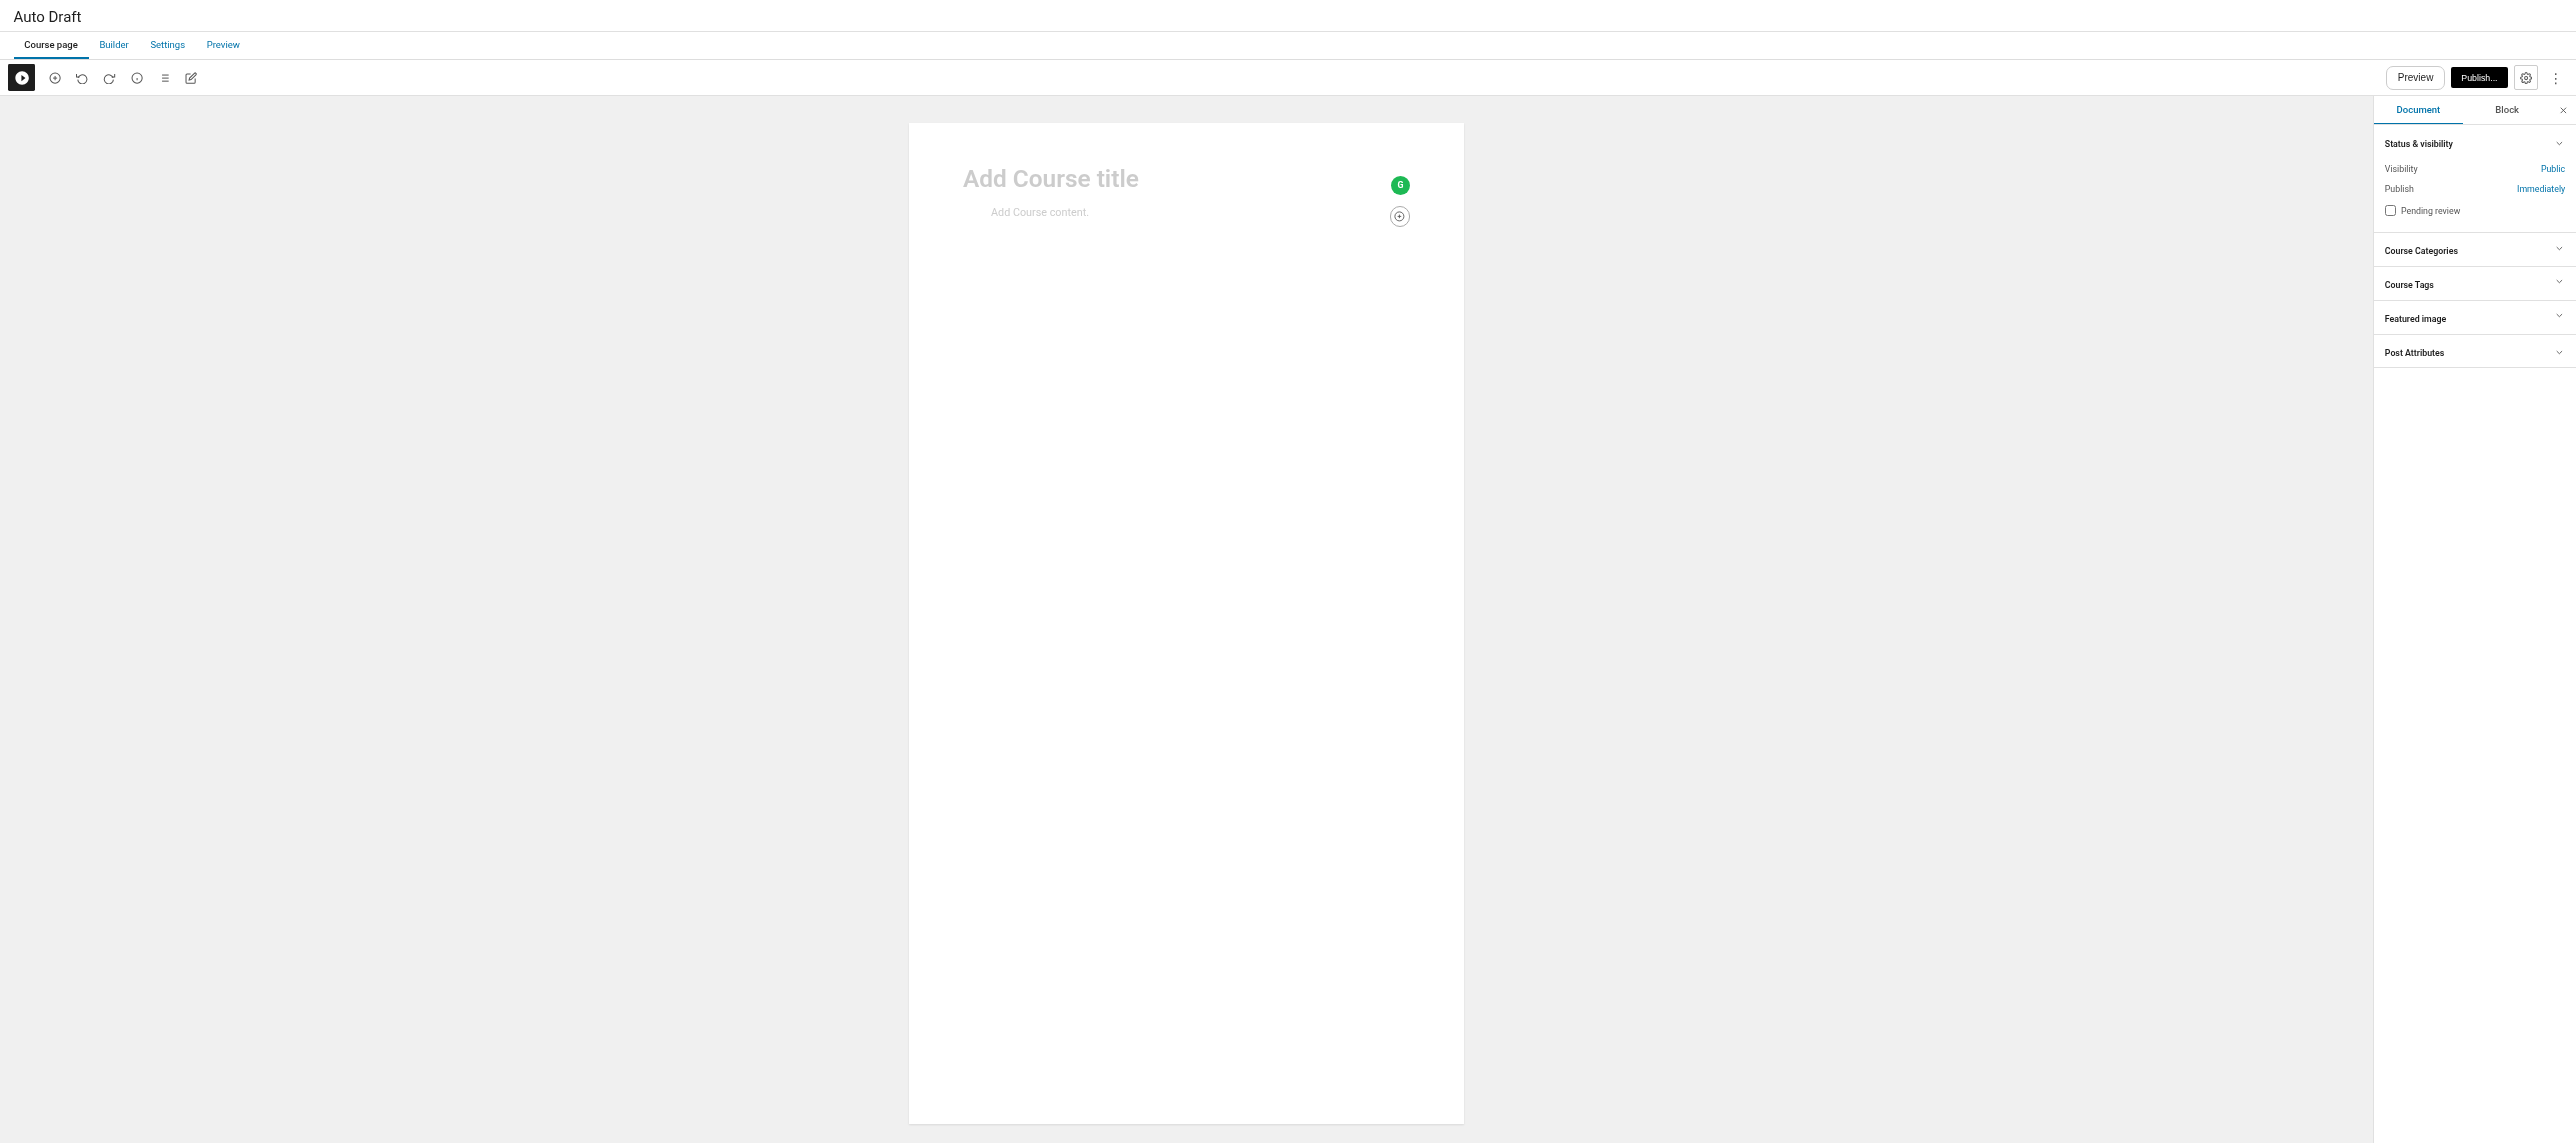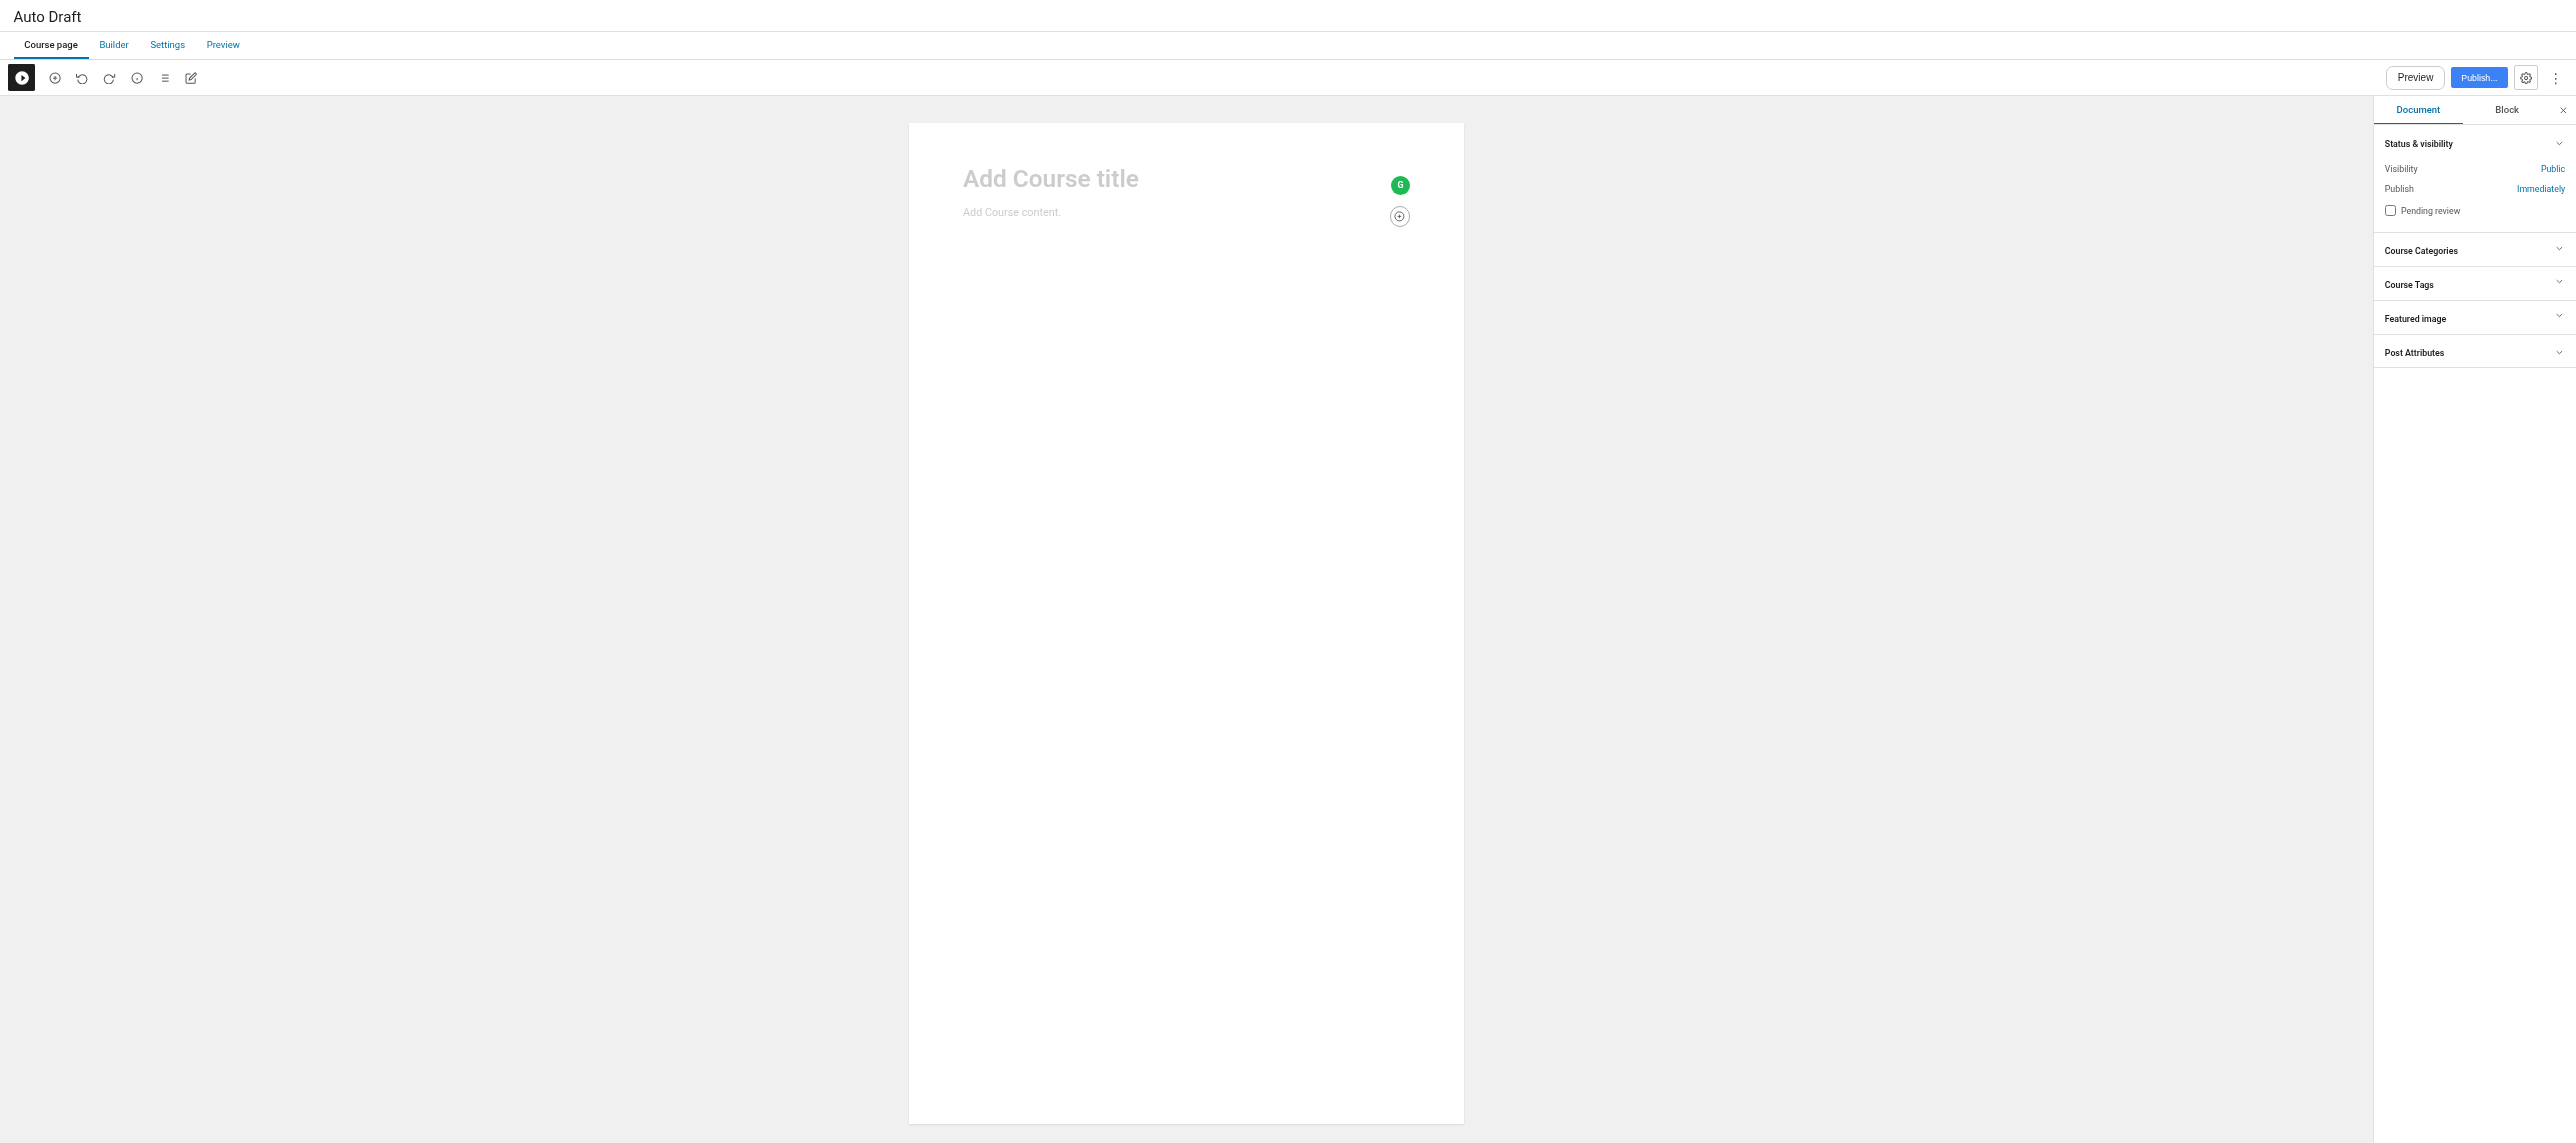--- a/index.html
+++ b/index.html
@@ -119,21 +119,21 @@
       border: 0.7px solid #ccc;
       background: #fff;
       border-radius: 7px;
       cursor: pointer;
       font-size: 10px;
       color: #1e1e1e;
     }
 
     .btn-publish {
       padding: 5.4px 10.8px;
-      background: #3b82f6;
+      background: #000000;
       color: #fff;
       border: none;
       border-radius: 2px;
       cursor: pointer;
       font-size: 8.8px;
       font-weight: 500;
     }
 
     .btn-settings {
       width: 24.4px;
@@ -196,20 +196,21 @@
       margin-bottom: 13px;
       outline: none;
       border: none;
       width: 100%;
     }
 
     .course-content-area {
       display: flex;
       align-items: flex-start;
       gap: 10.8px;
+      margin-left: 28px;
     }
 
     .course-content-placeholder {
       font-size: 10.8px;
       color: #bbb;
       flex: 1;
     }
 
     .add-block-btn {
       width: 20.3px;

